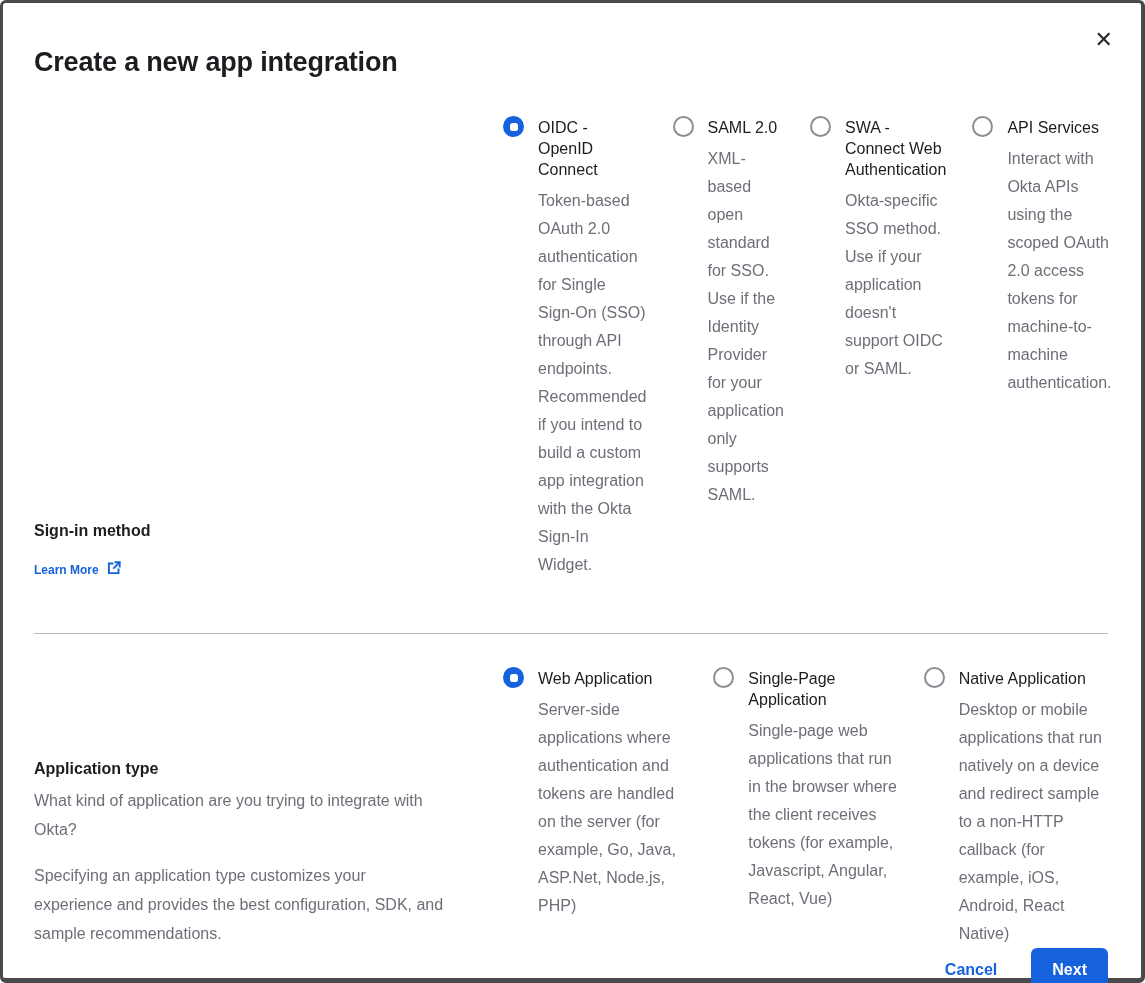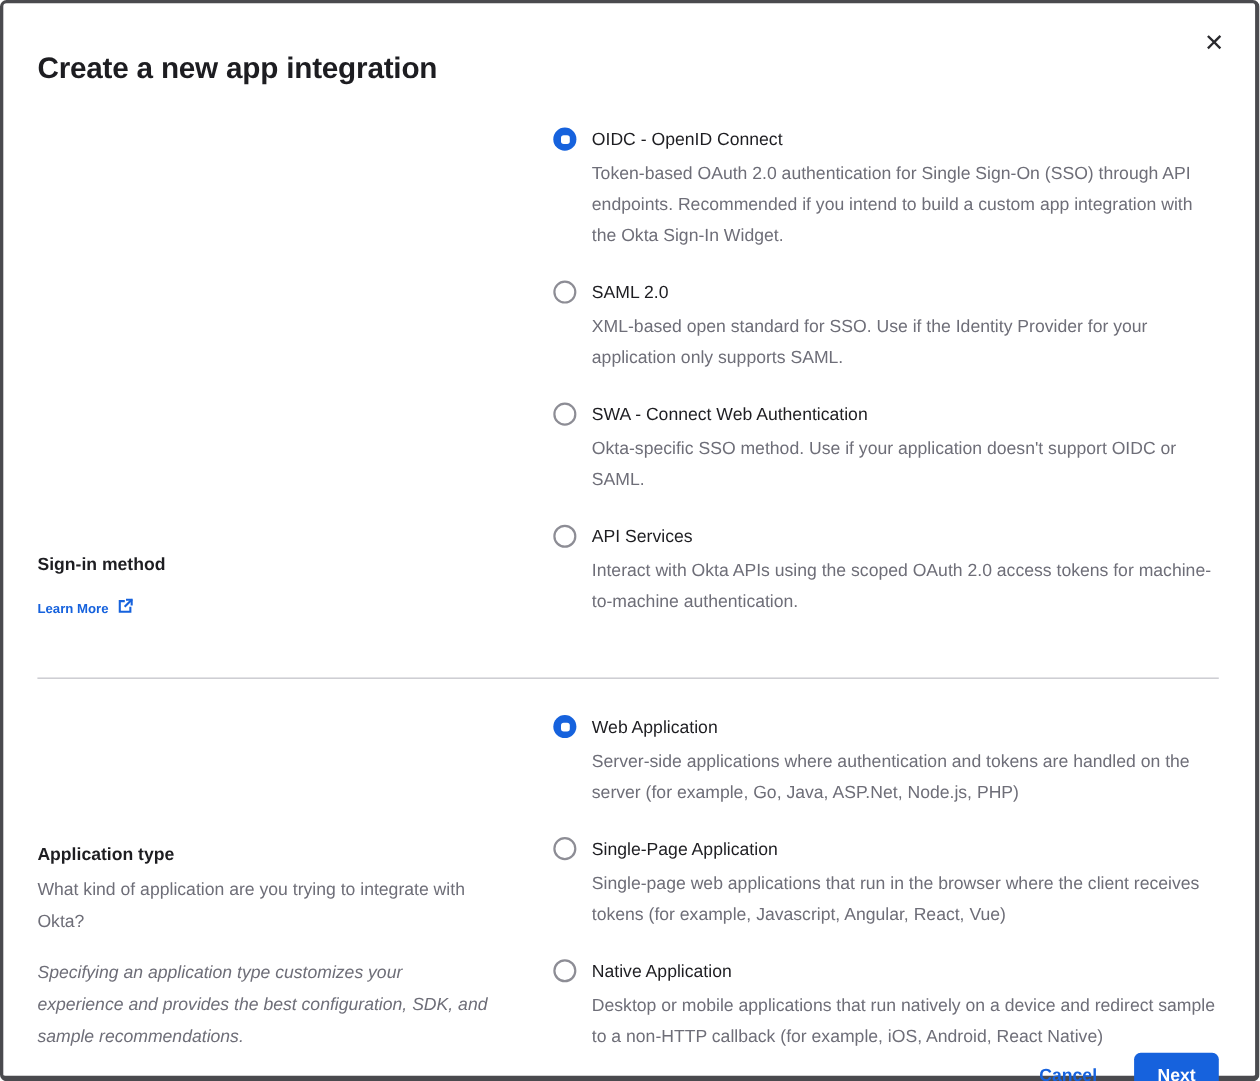--- a/index.html
+++ b/index.html
@@ -21,29 +21,29 @@
     font-family:"DejaVu Sans", sans-serif;
   }
   h1.title {
     font-size:27px; font-weight:bold; color:#1d1d21;
     letter-spacing:-0.2px; margin-top:2px;
   }
   .row { display:flex; align-items:flex-end;gap:32px; }
   .row-signin { margin-top:38px; }
   .row-apptype { margin-top:33px; }
   .left-col { width:437px; flex-shrink:0; padding-right:20px; }
-  .right-col { flex:1; display:flex; flex-direction:column; gap:26px; }
+  .right-col { flex:1; display:flex; flex-direction:row; gap:26px; }
   .section-label { font-size:16px; font-weight:bold; color:#1d1d21; }
   .learn-more {
     display:inline-flex; align-items:center; gap:7px;
     margin-top:20px; text-decoration:none;
     font-size:12px; font-weight:bold; color:#1662dd; cursor:pointer;
   }
   .left-help { margin-top:8px; font-size:16px; line-height:29px; color:#6e6e78; max-width:412px; }
-  .left-help + .left-help { margin-top:17px;font-style:italic; }
+  .left-help + .left-help { margin-top:17px; }
   .option { display:flex; align-items:flex-start; gap:14px; cursor:pointer; }
   .radio {
     width:21px; height:21px; border-radius:50%;
     border:2px solid #8d8d95; background:#fff;
     flex-shrink:0; position:relative; margin-top:0px;
   }
   .radio.selected { border:none; background:#1662dd; }
   .radio.selected::after {
     content:""; position:absolute; left:6.5px; top:6.5px;
     width:8px; height:8px; background:#fff; border-radius:2.5px;

